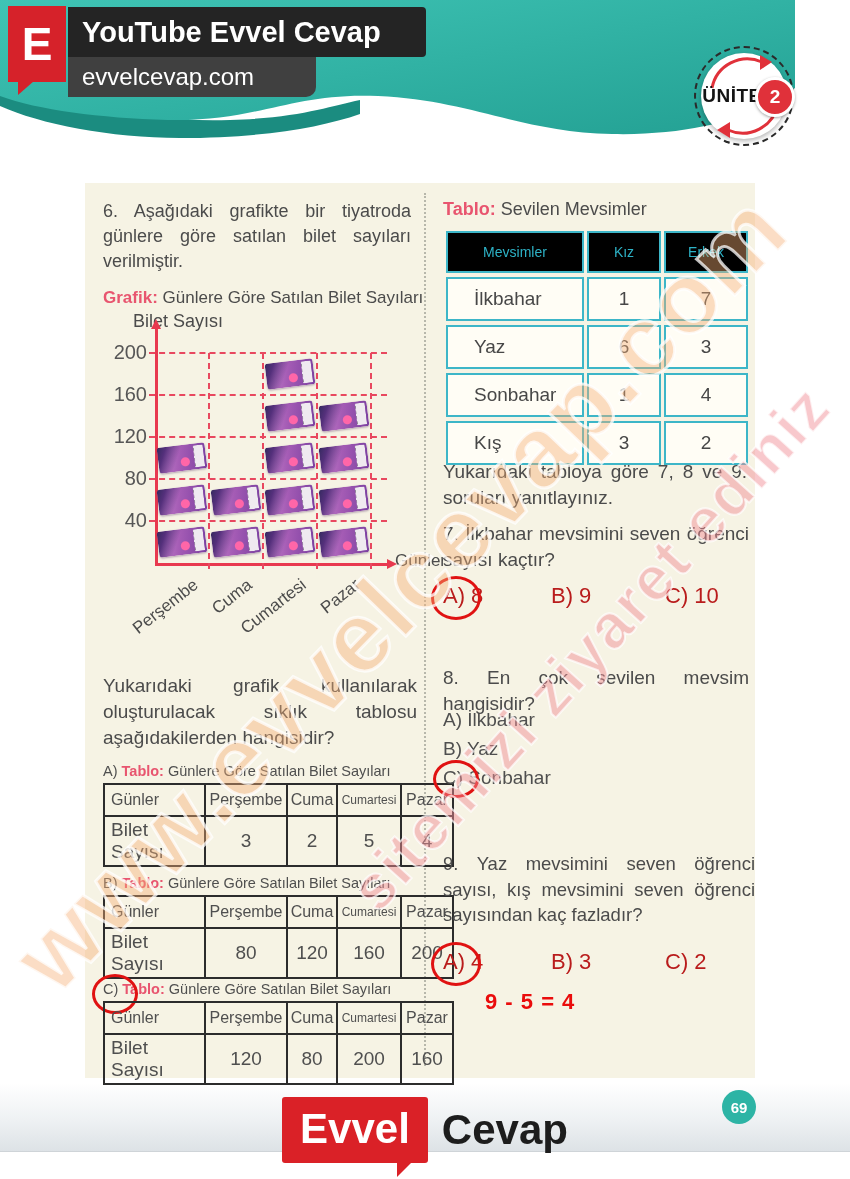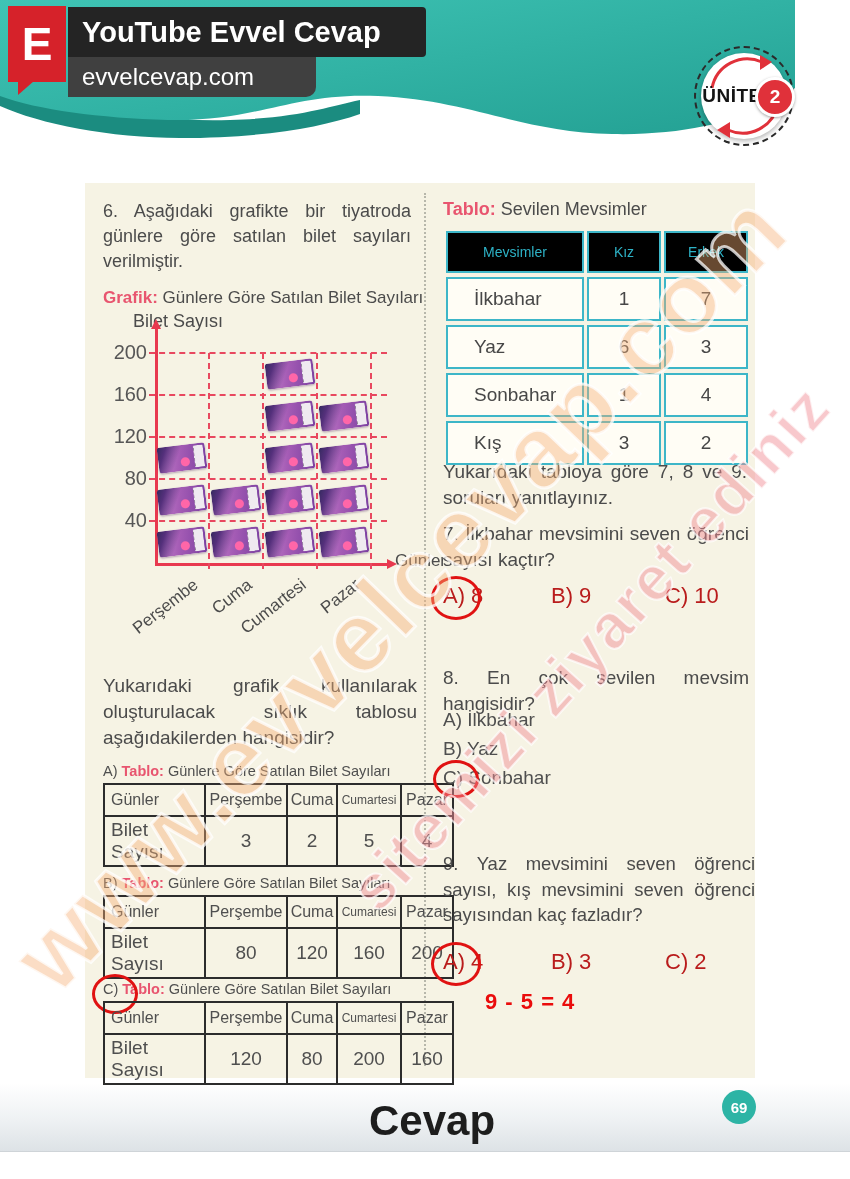--- a/index.html
+++ b/index.html
@@ -380,17 +380,18 @@
         <span>A) 4</span>
       </span>
       <span class="mc" style="left:108px;">B) 3</span>
       <span class="mc" style="left:222px;">C) 2</span>
     </div>
     <div class="solution" style="top:806px;">9 - 5 = 4</div>
   </main>
 
   <div class="foot-band"></div>
   <div class="brand">
+    <span class="brand-red">Evvel</span>
     <span class="brand-dark">Cevap</span>
   </div>
   <div class="page-badge">69</div>
 
 </div>
 
 </body></html>

